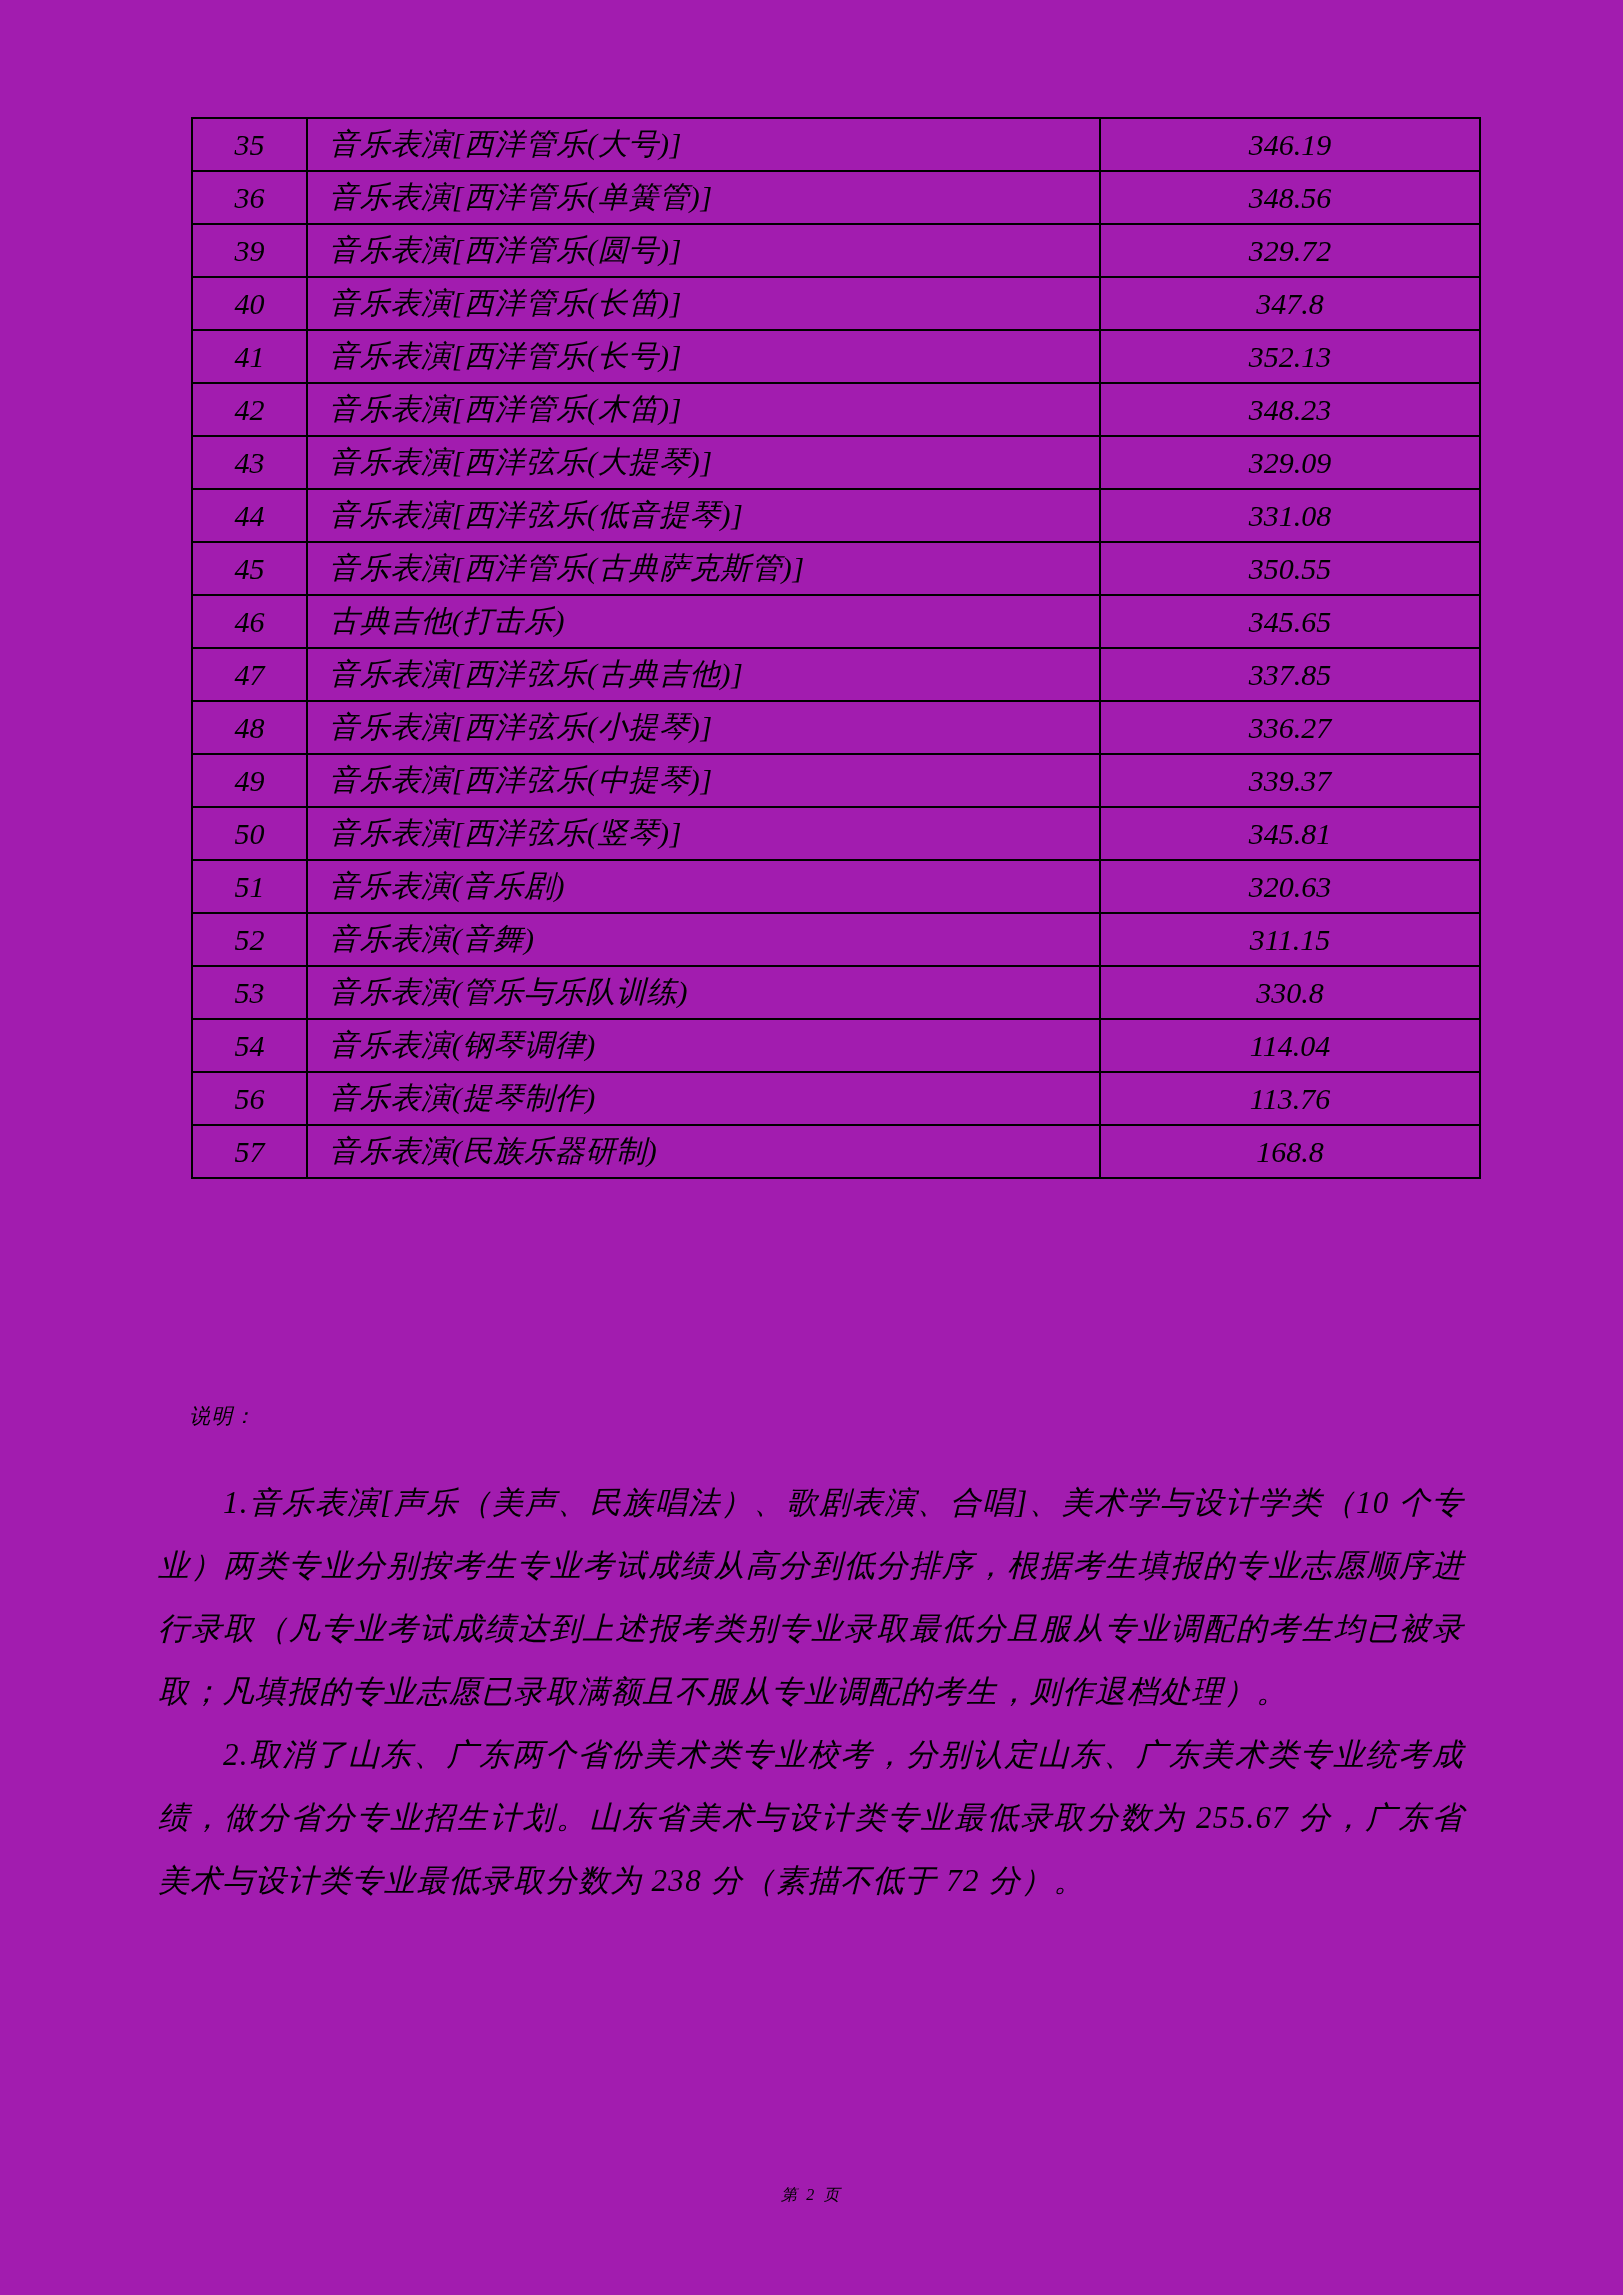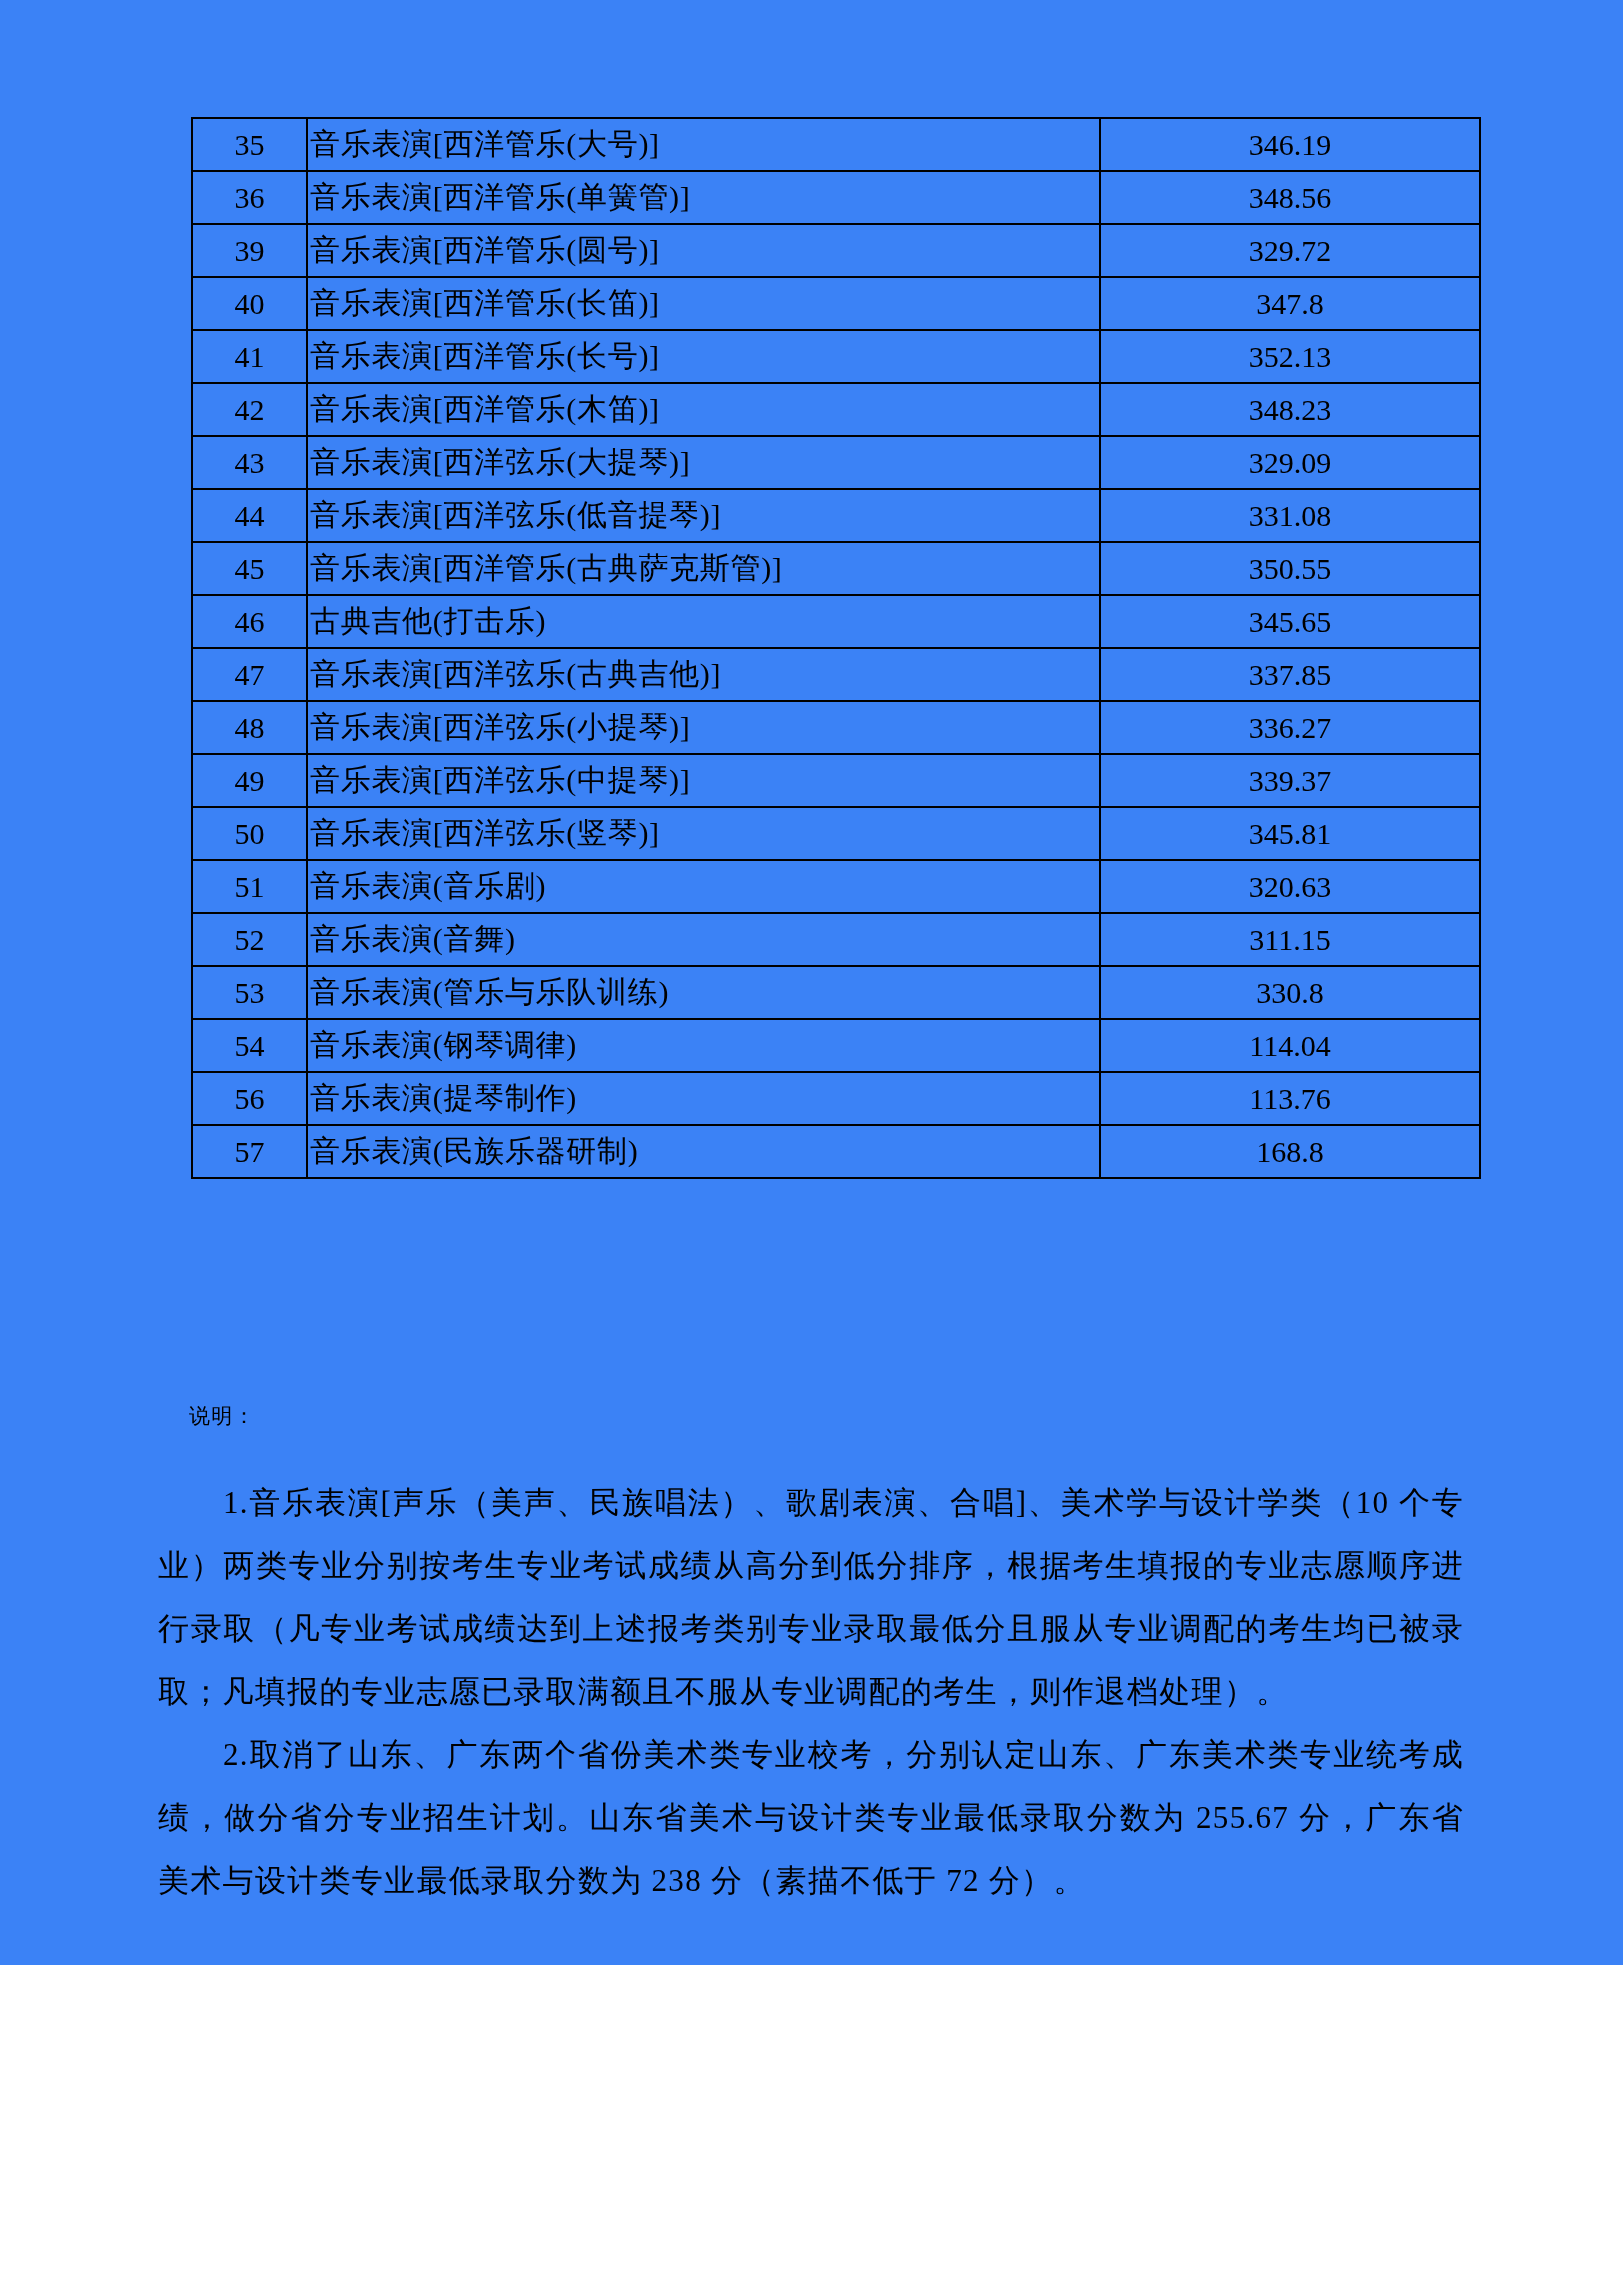--- a/index.html
+++ b/index.html
@@ -4,23 +4,24 @@
 <style>
   html, body { margin: 0; padding: 0; }
   body {
     width: 1623px; height: 2295px;
     background: #ffffff;
     color: #000000;
     font-family: "Liberation Serif", "DejaVu Serif", serif;
   }
   .page {
     position: relative;
-    width: 1623px; height: 1965px;
-    background: #3b82f6;
+    width: 1623px; height: 2295px;
+    background: #a21caf;
     overflow: hidden;
+    font-style: italic;
   }
 
   
   .score-table {
     position: absolute;
     left: 191px; top: 117px;
     width: 1288px;
     border-collapse: collapse;
     table-layout: fixed;
   }
@@ -32,21 +33,21 @@
     border-right: 2px solid #000;
     border-top: 2.6px solid #000;
     border-bottom: 2.6px solid #000;
     height: 49px;
     font-size: 30px;
     vertical-align: middle;
     overflow: hidden;
     white-space: nowrap;
   }
   .score-table td.num   { text-align: center; }
-  .score-table td.major { text-align: left; padding-left: 2px; letter-spacing: 0.7px; margin-left: 16px; }
+  .score-table td.major { text-align: left; padding-left: 21px; letter-spacing: 0.7px; margin-left: 16px; }
   .score-table td.score { text-align: center; }
 
   
   .notes {
     position: absolute;
     left: 158px; top: 1396px;
     width: 1306px;
   }
   .notes-heading {
     margin: 0 0 0 31px;

